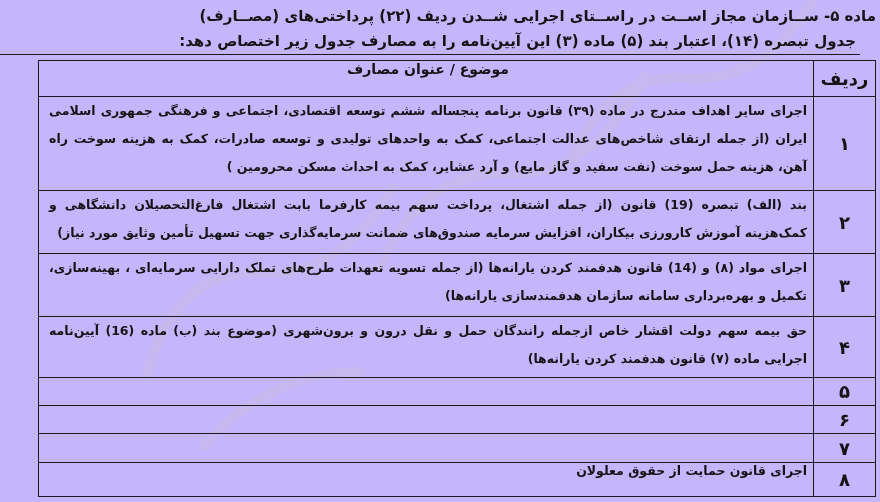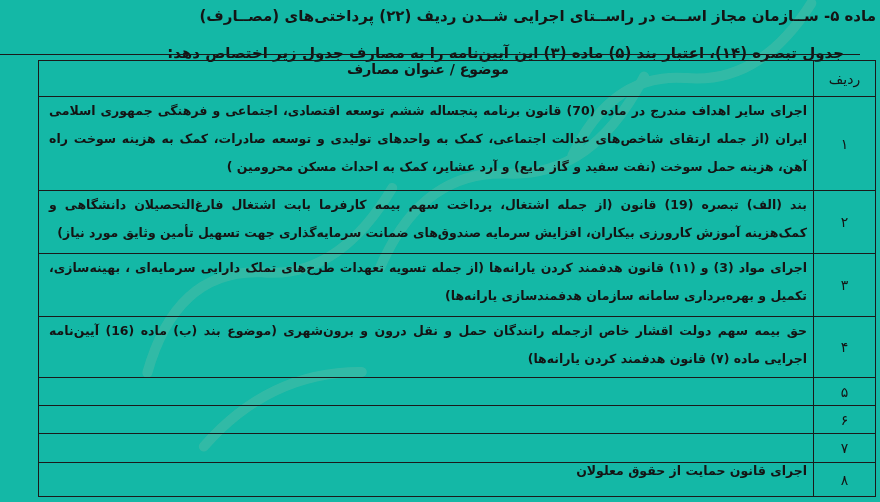--- a/index.html
+++ b/index.html
@@ -1,57 +1,57 @@
 <!DOCTYPE html>
 <html lang="fa" dir="rtl"><head>
 <meta charset="utf-8">
 <style>
   html,body{margin:0;padding:0;background:#ffffff;}
   .page{
     position:relative;
     width:880px;height:502px;
-    background:#14b8a6;
+    background:#c4b5fd;
     overflow:hidden;
     font-family:"DejaVu Sans",sans-serif;
     color:#141414;
     direction:rtl;
   }
   .watermark{
     position:absolute;top:0;left:0;width:880px;height:502px;
     pointer-events:none;opacity:.55;
   }
   .header{
     position:absolute;top:4px;right:4px;left:8px;
     font-weight:bold;
     font-size:15px;
     line-height:25px;
     text-align:right;
   }
   .h-line1{margin:0;}
-  .h-line2{margin:12px;padding-right:20px;}
+  .h-line2{margin:0;padding-right:20px;}
   .underline-rule{
     position:absolute;top:54px;left:0;width:860px;height:0;
     border-top:1.6px solid #1a1a1a;
   }
   .table{
     position:absolute;top:60px;right:4px;
     width:836px;
     border:1.8px solid #1a1a1a;
     direction:rtl;
   }
   .trow{
     display:grid;
     grid-template-columns:62px 1fr; 
     border-bottom:1.6px solid #1a1a1a;
   }
   .trow:last-child{border-bottom:none;}
   .no-cell{
     border-left:1.6px solid #1a1a1a;
     display:flex;align-items:center;justify-content:center;
-    font-weight:normal;font-size:14px;
+    font-weight:bold;font-size:18px;
   }
   .subject-cell{
     display:flex;align-items:flex-start;
     padding:0 6px 0 10px;
     overflow:hidden;
   }
   .subject-cell .txt{
     width:100%;
     font-weight:bold;
     font-size:12.5px;
@@ -98,35 +98,35 @@
     <div class="trow thead">
       <div class="no-cell">ردیف</div>
       <div class="subject-cell">
         <div class="txt">موضوع / عنوان مصارف</div>
       </div>
     </div>
 
     <div class="trow r1">
       <div class="no-cell">۱</div>
       <div class="subject-cell">
-        <div class="txt">اجرای سایر اهداف مندرج در ماده (70) قانون برنامه پنجساله ششم توسعه اقتصادی، اجتماعی و فرهنگی جمهوری اسلامی ایران (از جمله ارتقای شاخص‌های عدالت اجتماعی، کمک به واحدهای تولیدی و توسعه صادرات، کمک به هزینه سوخت راه آهن، هزینه حمل سوخت (نفت سفید و گاز مایع) و آرد عشایر، کمک به احداث مسکن محرومین )</div>
+        <div class="txt">اجرای سایر اهداف مندرج در ماده (۳۹) قانون برنامه پنجساله ششم توسعه اقتصادی، اجتماعی و فرهنگی جمهوری اسلامی ایران (از جمله ارتقای شاخص‌های عدالت اجتماعی، کمک به واحدهای تولیدی و توسعه صادرات، کمک به هزینه سوخت راه آهن، هزینه حمل سوخت (نفت سفید و گاز مایع) و آرد عشایر، کمک به احداث مسکن محرومین )</div>
       </div>
     </div>
 
     <div class="trow r2">
       <div class="no-cell">۲</div>
       <div class="subject-cell">
         <div class="txt">بند (الف) تبصره (19) قانون (از جمله اشتغال، پرداخت سهم بیمه کارفرما بابت اشتغال فارغ‌التحصیلان دانشگاهی و کمک‌هزینه آموزش کارورزی بیکاران، افزایش سرمایه صندوق‌های ضمانت سرمایه‌گذاری جهت تسهیل تأمین وثایق مورد نیاز)</div>
       </div>
     </div>
 
     <div class="trow r3">
       <div class="no-cell">۳</div>
       <div class="subject-cell">
-        <div class="txt">اجرای مواد (3) و (۱۱) قانون هدفمند کردن یارانه‌ها (از جمله تسویه تعهدات طرح‌های تملک دارایی سرمایه‌ای ، بهینه‌سازی، تکمیل و بهره‌برداری سامانه سازمان هدفمندسازی یارانه‌ها)</div>
+        <div class="txt">اجرای مواد (۸) و (14) قانون هدفمند کردن یارانه‌ها (از جمله تسویه تعهدات طرح‌های تملک دارایی سرمایه‌ای ، بهینه‌سازی، تکمیل و بهره‌برداری سامانه سازمان هدفمندسازی یارانه‌ها)</div>
       </div>
     </div>
 
     <div class="trow r4">
       <div class="no-cell">۴</div>
       <div class="subject-cell">
         <div class="txt">حق بیمه سهم دولت اقشار خاص ازجمله رانندگان حمل و نقل درون و برون‌شهری (موضوع بند (ب) ماده (16) آیین‌نامه اجرایی ماده (۷) قانون هدفمند کردن یارانه‌ها)</div>
       </div>
     </div>
 

